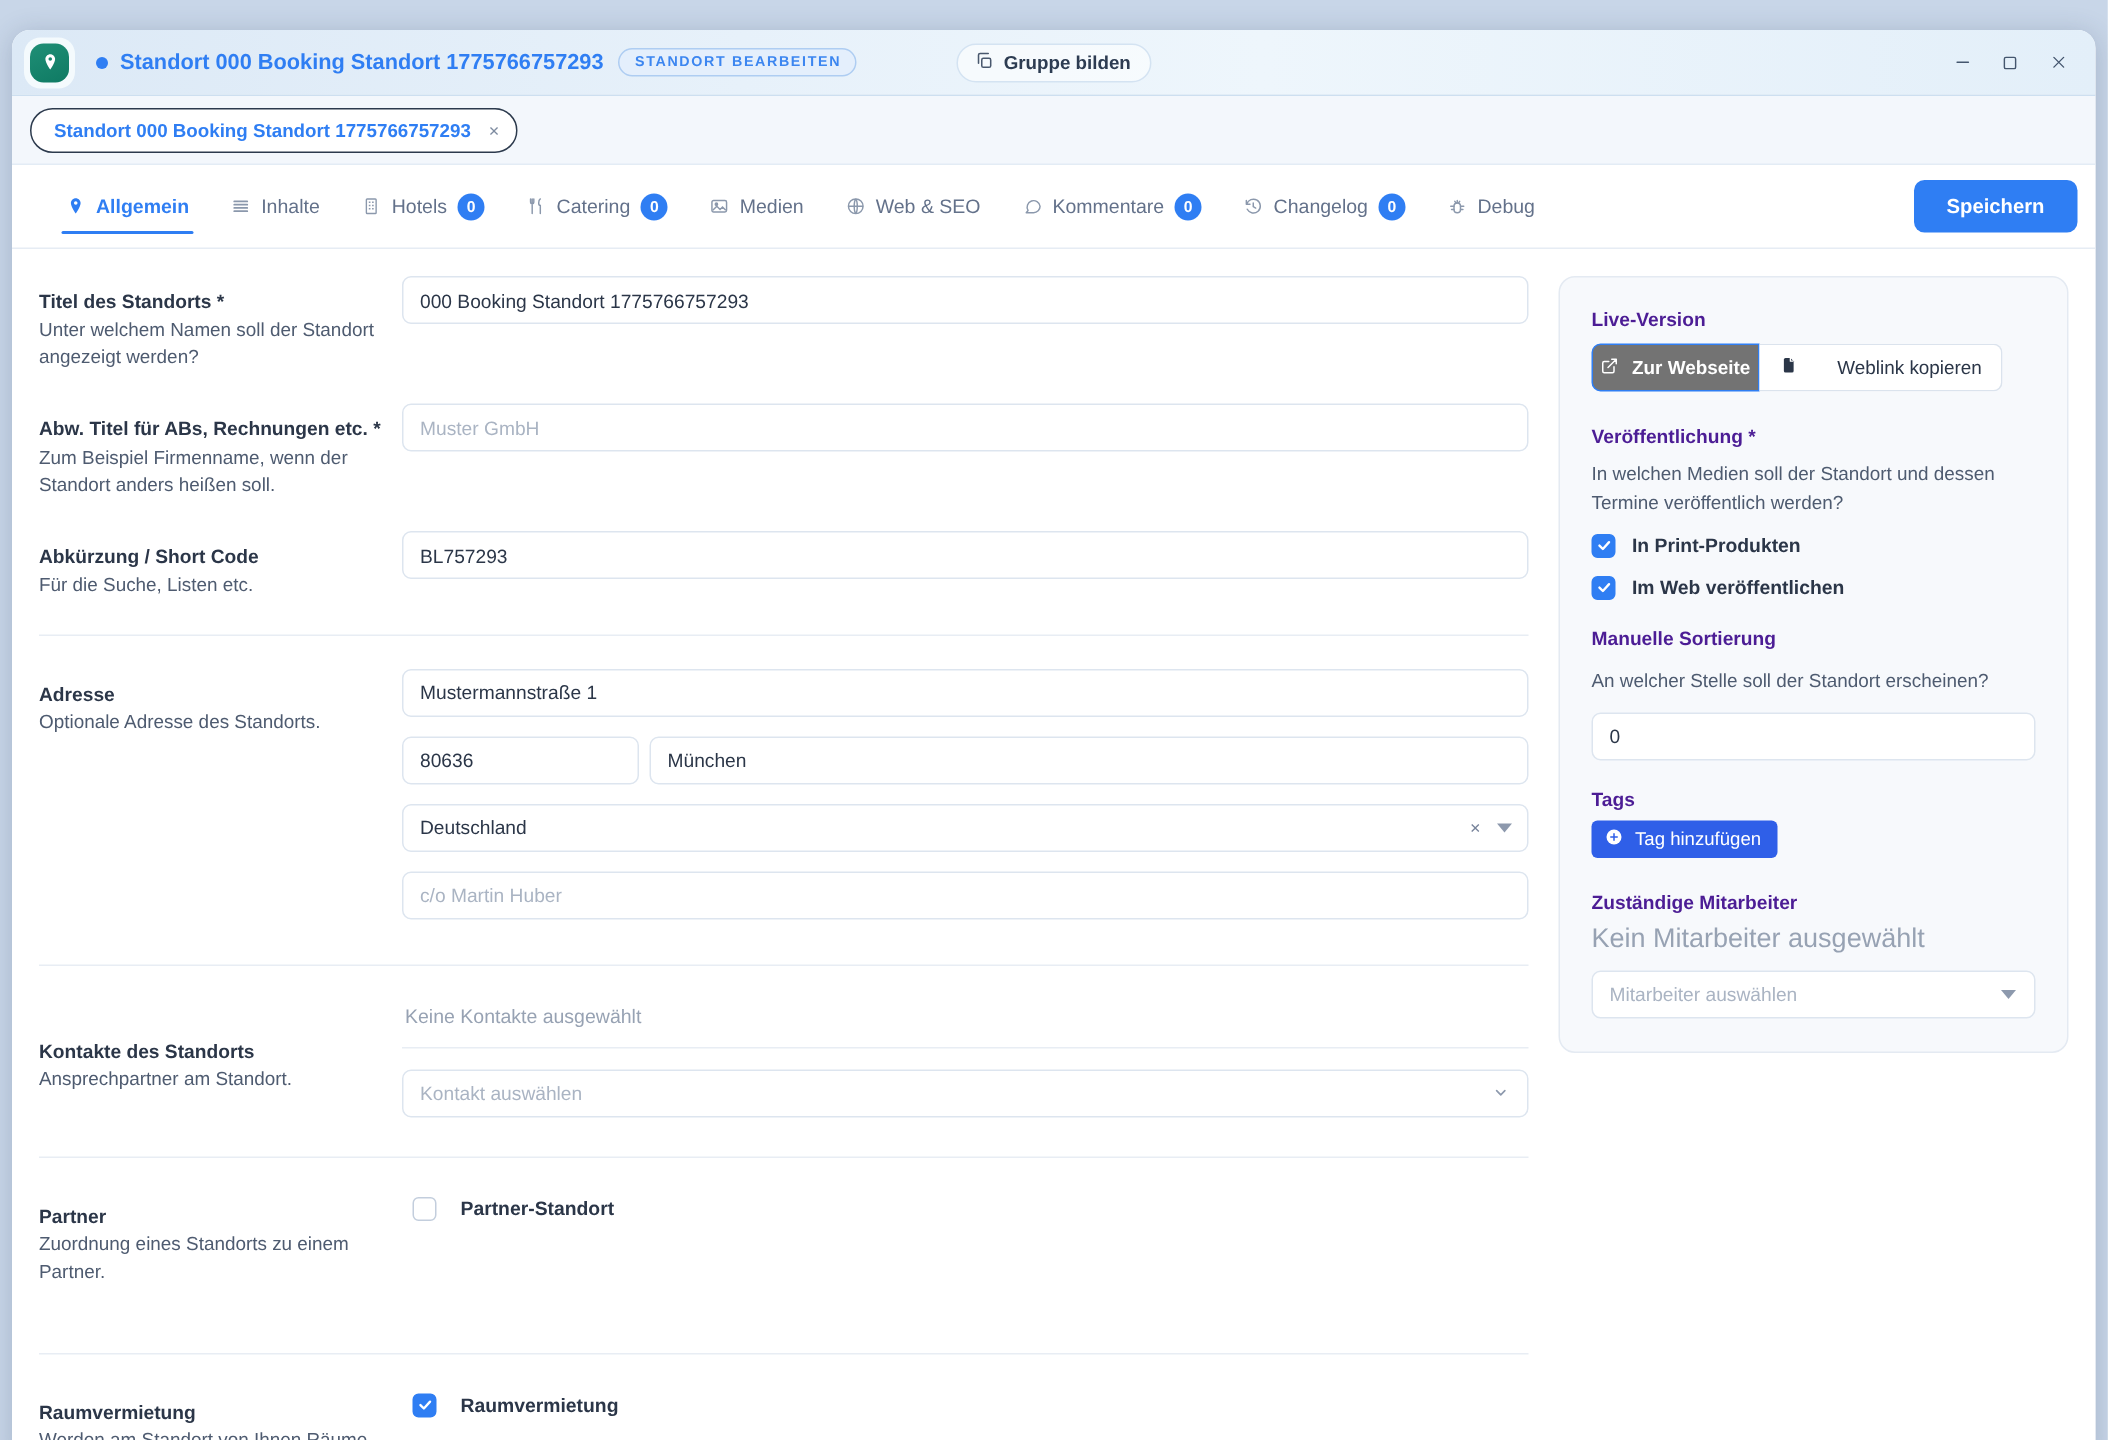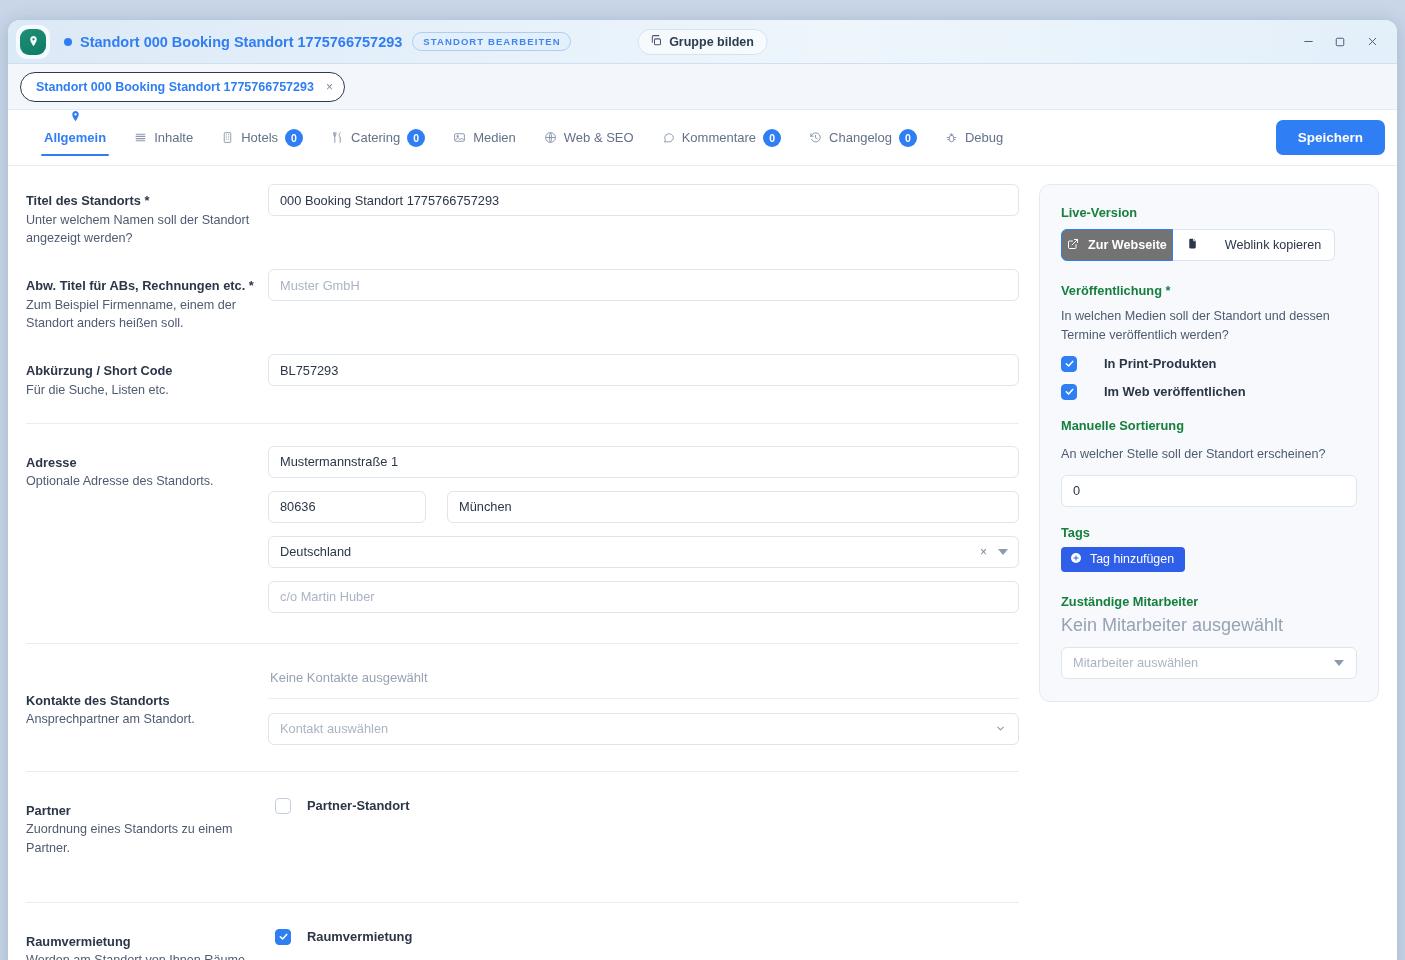--- a/index.html
+++ b/index.html
@@ -113,21 +113,21 @@
     border-bottom: 1px solid #e6ecf4;
     position: relative;
   }
   .nav-tabs { display: flex; align-items: stretch; height: 100%; gap: 0; }
   .nav-tab {
     display: flex; align-items: center; gap: 7px;
     padding: 0 14px; height: 100%;
     font-size: 13px; color: #63718a; font-weight: 400;
     cursor: pointer; position: relative; white-space: nowrap;
   }
-  .nav-tab.active { color: #2f7ef3; font-weight: 700; flex-direction: column; }
+  .nav-tab.active { color: #2f7ef3; font-weight: 700; }
   .nav-tab.active::after {
     content: ""; position: absolute;
     left: 11px; right: 11px; bottom: 9px; height: 2px;
     background: #2f7ef3; border-radius: 2px;
   }
   .nav-ico { display: flex; align-items: center; color: #8b98ac; }
   .nav-tab.active .nav-ico { color: #2f7ef3; }
   .count-badge {
     min-width: 18px; height: 18px; padding: 0 5px;
     background: #2f7ef3; color: #fff;
@@ -172,21 +172,21 @@
 
   .fld {
     width: 100%; height: 32px;
     border: 1px solid #dde5ef; border-radius: 6px;
     background: #fff; font-size: 12.8px; color: #2b3648;
     padding: 0 11px; font-family: inherit;
     outline: none;
   }
   .fld::placeholder { color: #aab4c3; }
   .fld.mb { margin-bottom: 13px; }
-  .fld-row { display: flex; gap: 21px; margin-bottom: 13px; }
+  .fld-row { display: flex; gap: 7px; margin-bottom: 13px; }
   .fld-zip { width: 158px; flex: 0 0 158px; }
   .fld-city { flex: 1 1 auto; }
   .select-wrap { position: relative; width: 100%; margin-bottom: 13px; }
   .select-icons {
     position: absolute; right: 11px; top: 0; height: 32px;
     display: flex; align-items: center; gap: 11px;
     color: #77839a; font-size: 12px;
   }
   .tri-down {
     width: 0; height: 0;
@@ -222,21 +222,21 @@
 
   
   .side-col { width: 340px; flex: 0 0 340px; }
   .side-card {
     background: #f7f9fc;
     border: 1px solid #e4eaf2;
     border-radius: 11px;
     padding: 20px 21px 22px 21px;
   }
   .side-h {
-    font-size: 12.8px; font-weight: 700; color: #15803d;
+    font-size: 12.8px; font-weight: 700; color: #4c1d95;
     margin-bottom: 9px;
   }
   .side-h.gap { margin-top: 22px; }
   .side-p {
     font-size: 12.6px; color: #4e5b70; line-height: 1.5;
     margin-bottom: 11px;
   }
   .btn-group { display: flex; margin-bottom: 4px; }
   .btn-prim {
     display: flex; align-items: center; gap: 9px;
@@ -247,21 +247,21 @@
     cursor: pointer; white-space: nowrap;
   }
   .btn-sec {
     display: flex; align-items: center; gap: 26px;
     background: #fff; color: #2b3648;
     border: 1px solid #dbe3ed; border-left: none;
     border-radius: 0 6px 6px 0;
     padding: 7px 13px; font-size: 12.6px; font-weight: 400;
     cursor: pointer; white-space: nowrap;
   }
-  .side-cbx { display: flex; align-items: center; gap: 27px; margin-bottom: 12px; }
+  .side-cbx { display: flex; align-items: center; gap: 11px; margin-bottom: 12px; }
   .side-cbx .cbx-label { font-weight: 700; font-size: 12.9px; }
   .side-input {
     width: 100%; height: 32px;
     border: 1px solid #dde5ef; border-radius: 6px;
     background: #fff; font-size: 12.8px; color: #2b3648;
     padding: 0 11px; font-family: inherit; outline: none;
   }
   .tag-btn {
     display: inline-flex; align-items: center; gap: 8px;
     background: #2f5fe8; color: #fff;
@@ -438,21 +438,21 @@
           <div class="lbl-sub">Unter welchem Namen soll der Standort angezeigt werden?</div>
         </div>
         <div class="ctl-col">
           <input class="fld" value="000 Booking Standort 1775766757293" style="">
         </div>
       </div>
 
       <div class="form-row" style="margin-top:22px">
         <div class="lbl-col">
           <div class="lbl-title">Abw. Titel für ABs, Rechnungen etc. *</div>
-          <div class="lbl-sub">Zum Beispiel Firmenname, einem der Standort anders heißen soll.</div>
+          <div class="lbl-sub">Zum Beispiel Firmenname, wenn der Standort anders heißen soll.</div>
         </div>
         <div class="ctl-col">
           <input class="fld" placeholder="Muster GmbH" style="">
         </div>
       </div>
 
       <div class="form-row" style="margin-top:22px">
         <div class="lbl-col">
           <div class="lbl-title">Abkürzung / Short Code</div>
           <div class="lbl-sub">Für die Suche, Listen etc.</div>

